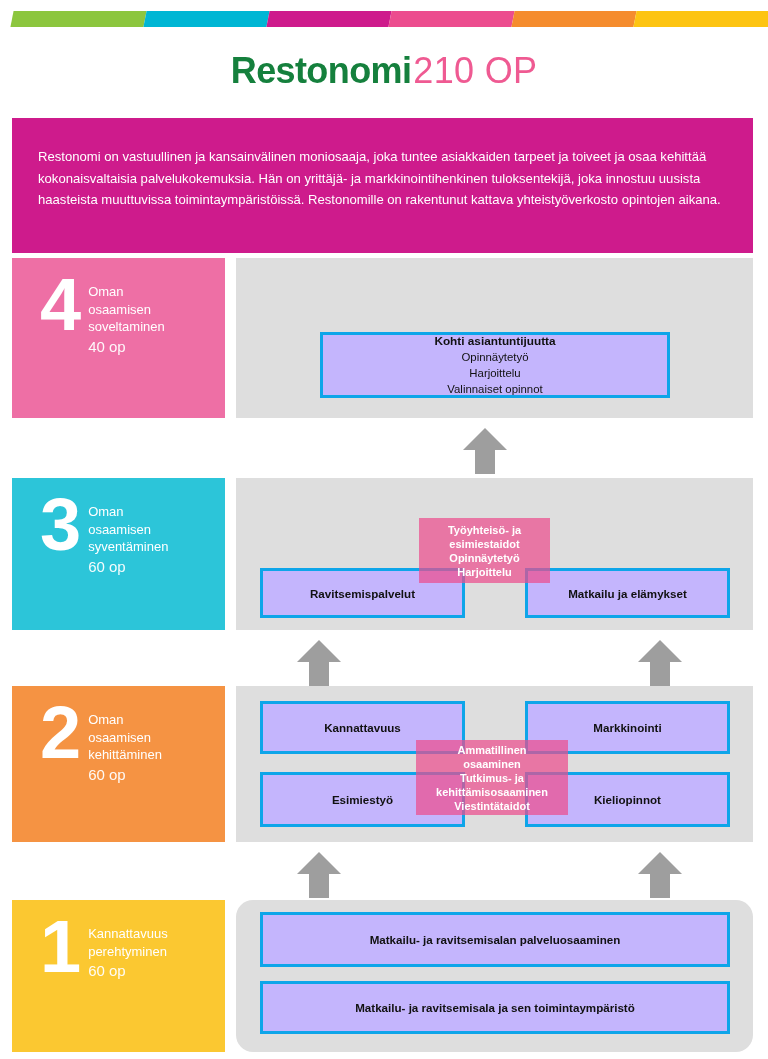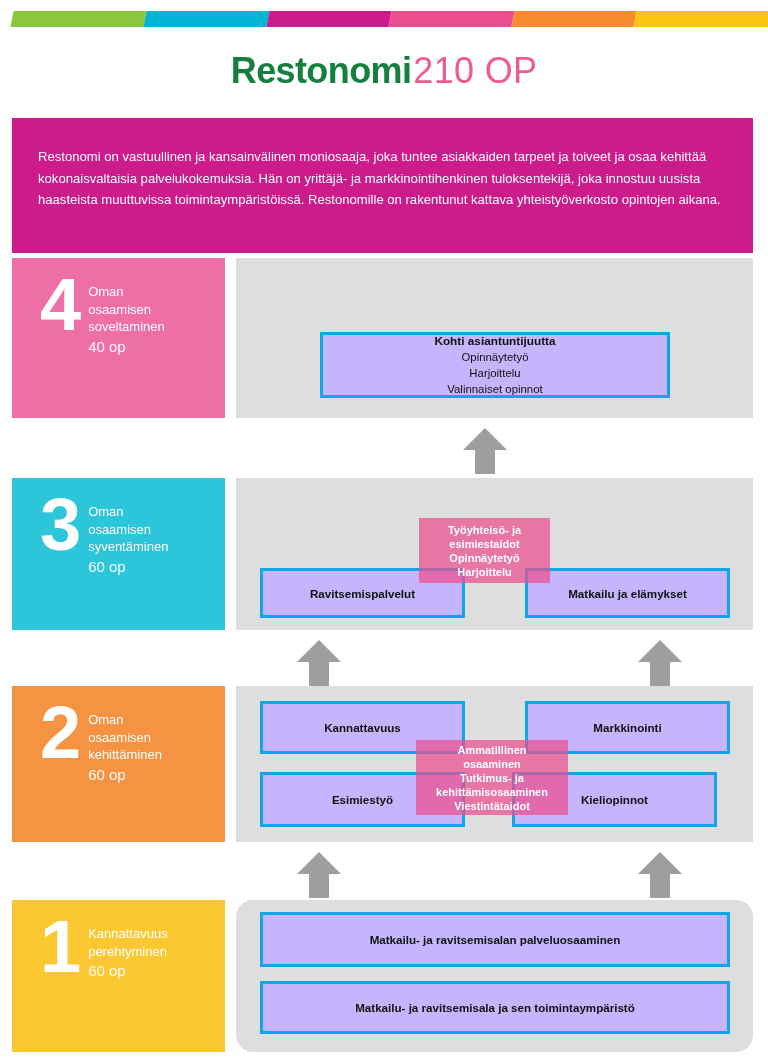--- a/index.html
+++ b/index.html
@@ -273,21 +273,21 @@
   <div class="panel" style="height:156px;">
     <div class="cbox" style="left:24px; top:15px; width:205px; height:53px;">
       <span>Kannattavuus</span>
     </div>
     <div class="cbox" style="left:24px; top:86px; width:205px; height:55px;">
       <span>Esimiestyö</span>
     </div>
     <div class="cbox" style="left:289px; top:15px; width:205px; height:53px;">
       <span>Markkinointi</span>
     </div>
-    <div class="cbox" style="left:276px; top:86px; width:205px; height:55px;">
+    <div class="cbox" style="left:289px; top:86px; width:205px; height:55px;">
       <span>Kieliopinnot</span>
     </div>
     <div class="pink-ov" style="left:180px; top:54px; width:152px; height:75px;">
       <div>
         <span class="ln">Ammatillinen</span>
         <span class="ln">osaaminen</span>
         <span class="ln">Tutkimus- ja</span>
         <span class="ln">kehittämisosaaminen</span>
         <span class="ln">Viestintätaidot</span>
       </div>

